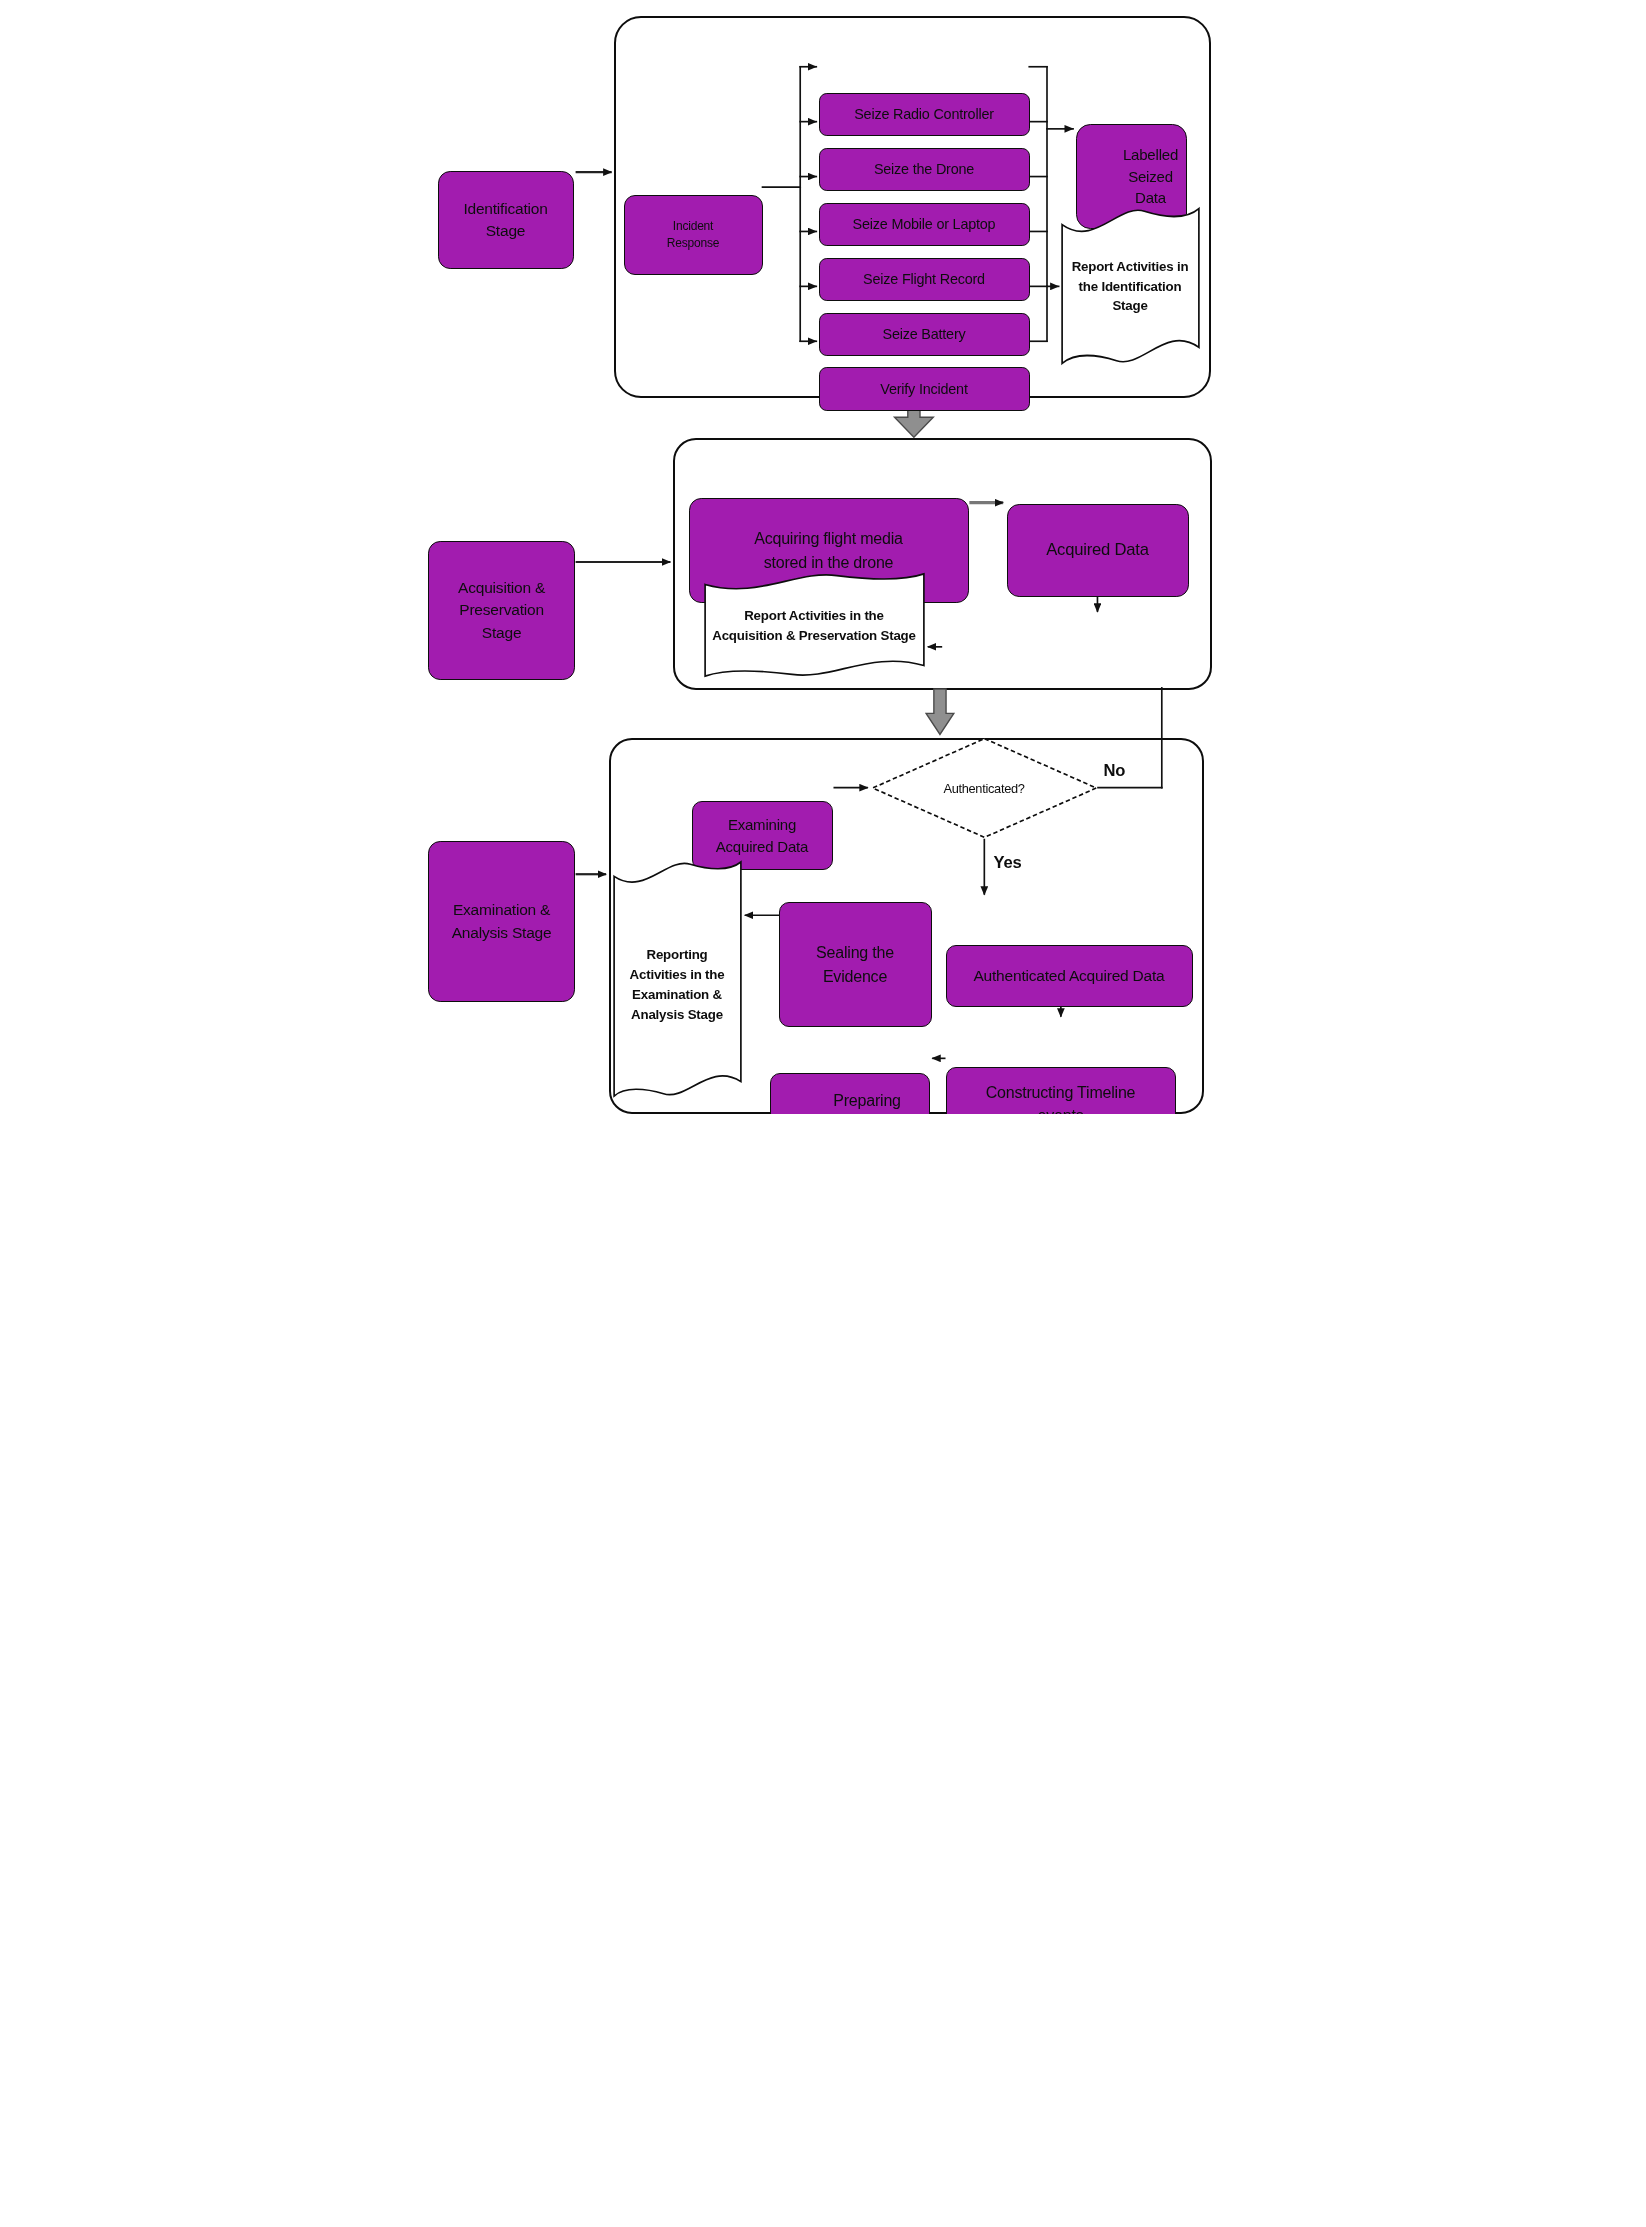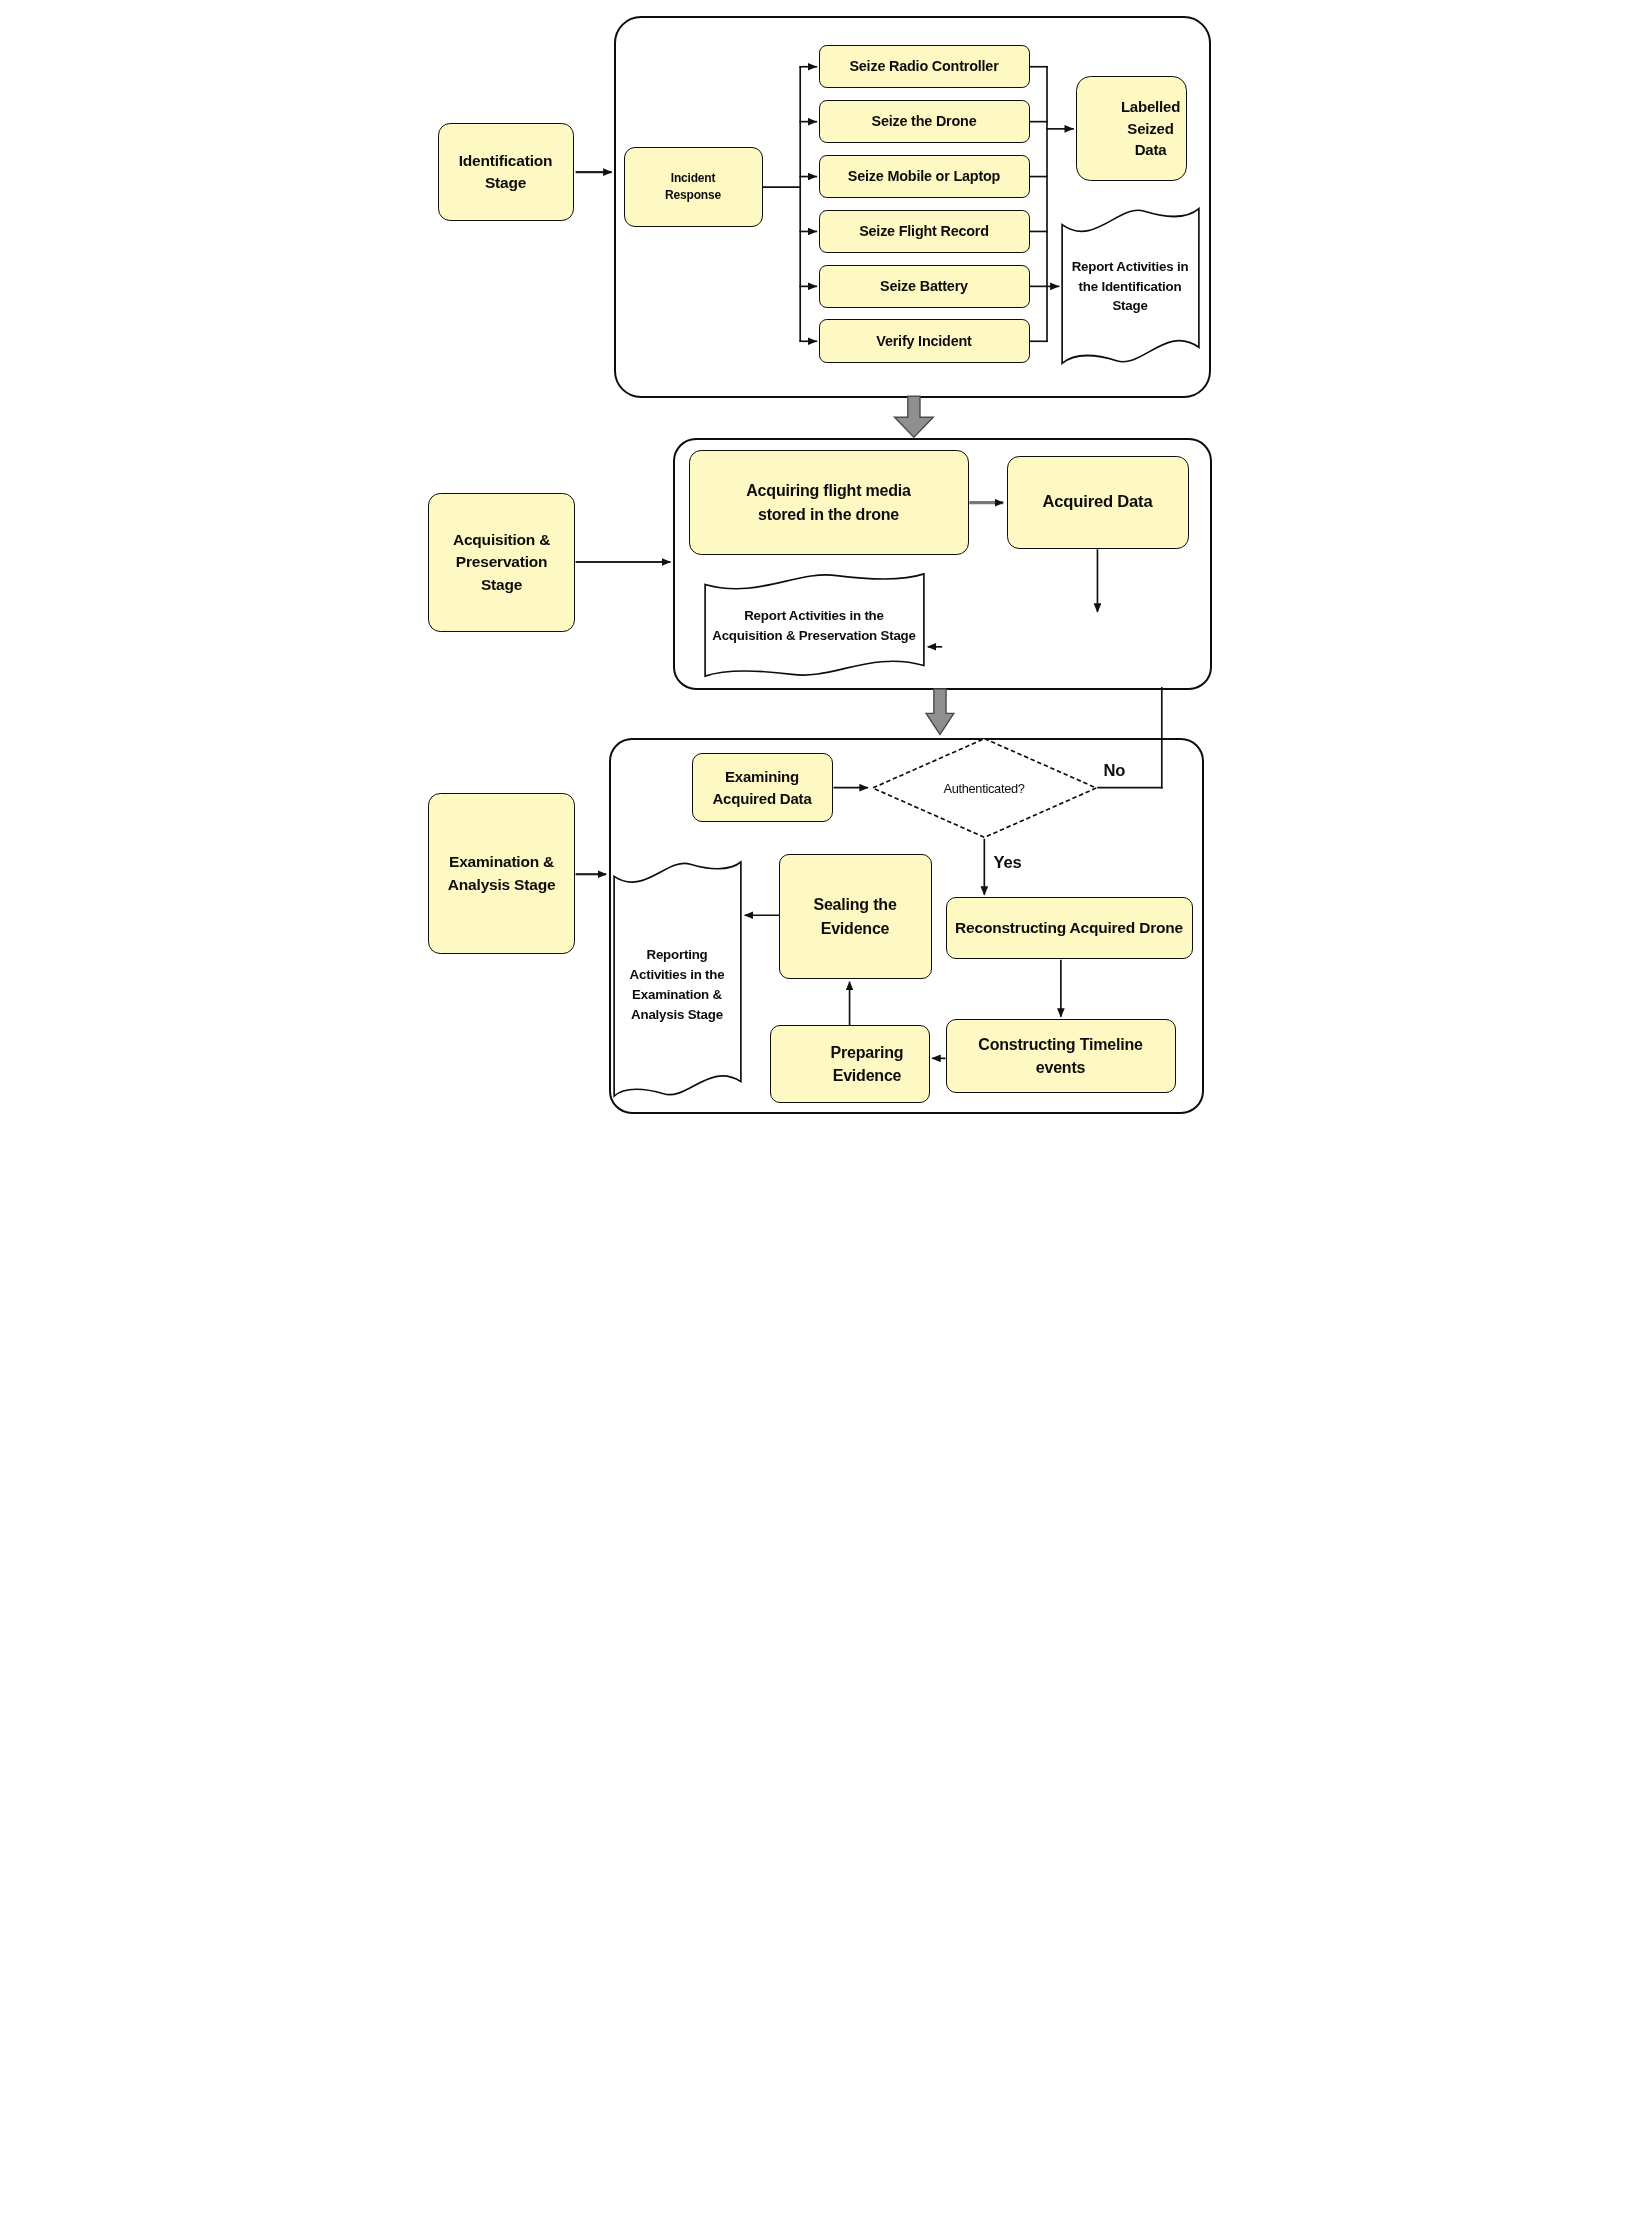--- a/index.html
+++ b/index.html
@@ -1,22 +1,22 @@
 <!DOCTYPE html>
 <html style="font-size:9px"><head>
 <meta charset="utf-8">
 <style>
   html,body{margin:0;padding:0;background:#ffffff;}
   .canvas{position:relative;width:823px;height:1114px;margin:0 auto;background:#fff;
           font-family:"Liberation Sans","DejaVu Sans",sans-serif;color:#0d0d0d;}
   .container{position:absolute;border:2.2px solid #0d0d0d;border-radius:27px;background:#fff;}
   .overlay{position:absolute;left:0;top:0;z-index:3;pointer-events:none;}
   .node{position:absolute;z-index:4;box-sizing:border-box;border:1.7px solid #0d0d0d;border-radius:9px;
-        background:#fef9c3;display:flex;align-items:center;justify-content:center;text-align:center;
-        font-weight:bold;white-space:pre-line;letter-spacing:-0.2px;line-height:1.45;}
+        background:#a21caf;display:flex;align-items:center;justify-content:center;text-align:center;
+        font-weight:normal;white-space:pre-line;letter-spacing:-0.2px;line-height:1.45;margin-top:48px;}
   .flag{position:absolute;z-index:4;}
   .flag svg{position:absolute;left:0;top:0;width:100%;height:100%;}
   .flag-text{position:absolute;z-index:5;width:100%;display:flex;align-items:center;justify-content:center;
         text-align:center;font-weight:bold;white-space:pre-line;letter-spacing:-0.2px;line-height:1.5;}
   .diamond-wrap{position:absolute;z-index:4;}
   .diamond-wrap svg{position:absolute;left:0;top:0;width:100%;height:100%;}
   .diamond-text{position:absolute;z-index:5;left:0;top:0;width:100%;height:100%;display:flex;
         align-items:center;justify-content:center;font-weight:normal;letter-spacing:-0.3px;}
   .edge-label{position:absolute;z-index:5;font-weight:bold;letter-spacing:-0.2px;}
 </style>
@@ -130,21 +130,21 @@
   <div class="diamond-wrap" style="left:459px;top:737px;width:227px;height:102px;">
     <svg viewBox="0 0 410 184" preserveAspectRatio="none">
       <polygon points="205,3 407,92 205,181 3,92" fill="#fff" stroke="#0d0d0d" stroke-width="3" stroke-dasharray="8 5"></polygon>
     </svg>
     <div class="diamond-text" style="font-size:12.8px;">Authenticated?</div>
   </div>
 
   <div class="edge-label" style="left:692px;top:761px;font-size:16.6px;">No</div>
   <div class="edge-label" style="left:582px;top:853px;font-size:16.6px;">Yes</div>
 
-  <div class="node" style="left:534px;top:897px;width:247px;height:62px;font-size:15.5px;border-radius:10px;">Reconstructing Acquired Drone</div>
+  <div class="node" style="left:534px;top:897px;width:247px;height:62px;font-size:15.5px;border-radius:10px;">Authenticated Acquired Data</div>
   <div class="node" style="left:534px;top:1019px;width:230px;height:74px;font-size:16px;border-radius:10px;">Constructing Timeline
 events</div>
   <div class="node" style="left:358px;top:1025px;width:160px;height:78px;font-size:16px;border-radius:10px;padding-left:35px;">Preparing
 Evidence</div>
   <div class="node" style="left:367px;top:854px;width:153px;height:125px;font-size:16px;border-radius:10px;">Sealing the
 Evidence</div>
 
   <div class="flag" style="left:201px;top:857px;width:129px;height:244px;">
     <svg viewBox="0 0 232 440" preserveAspectRatio="none">
       <path d="M2,35 C56,71 97,0 139,13 C172,23 209,26 230,9 L230,405 C174,369 133,440 91,427 C58,417 21,414 2,431 Z" fill="#fff" stroke="#0d0d0d" stroke-width="3"></path>

